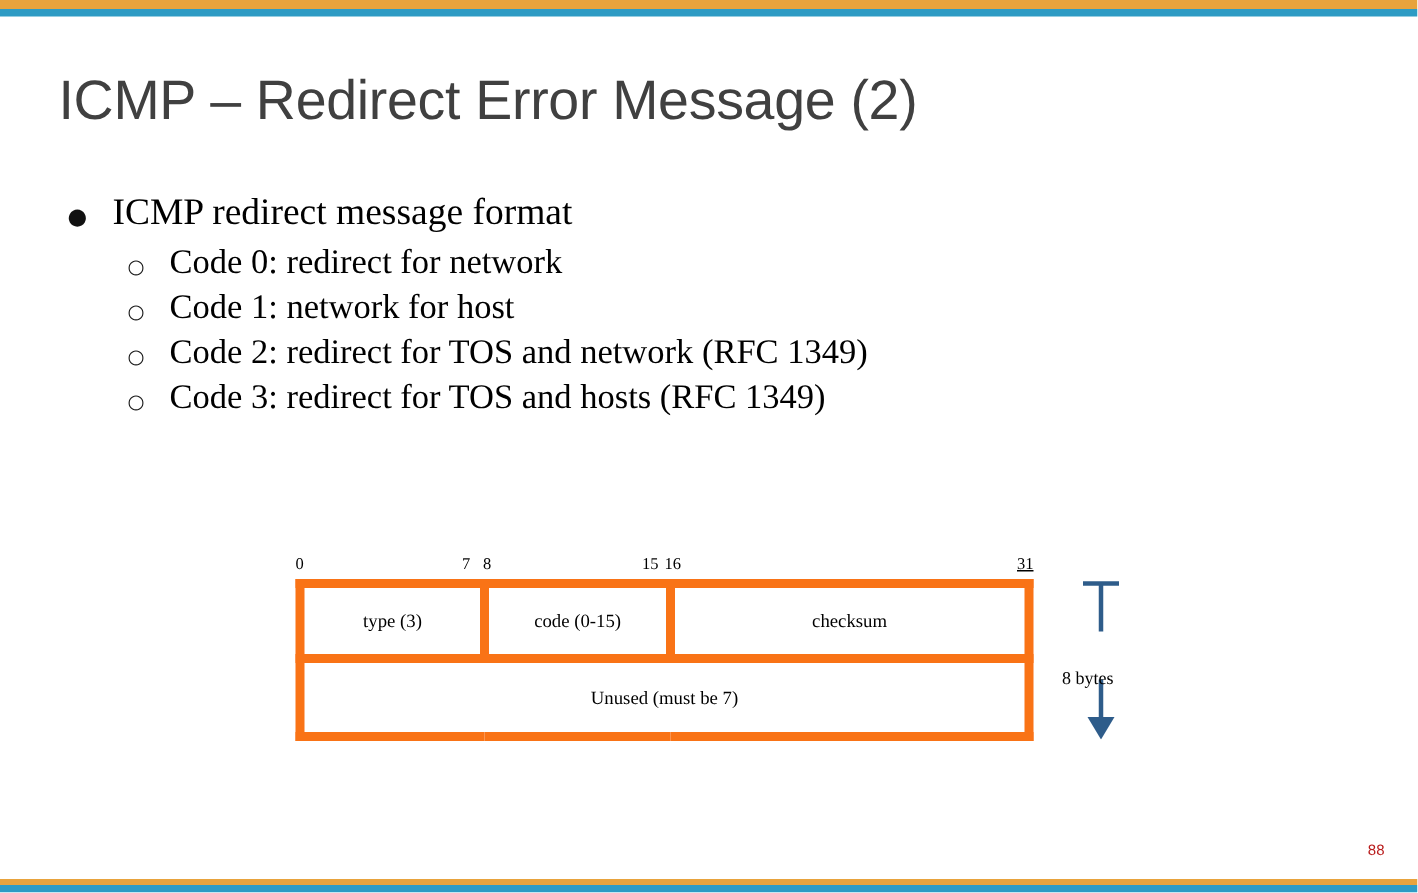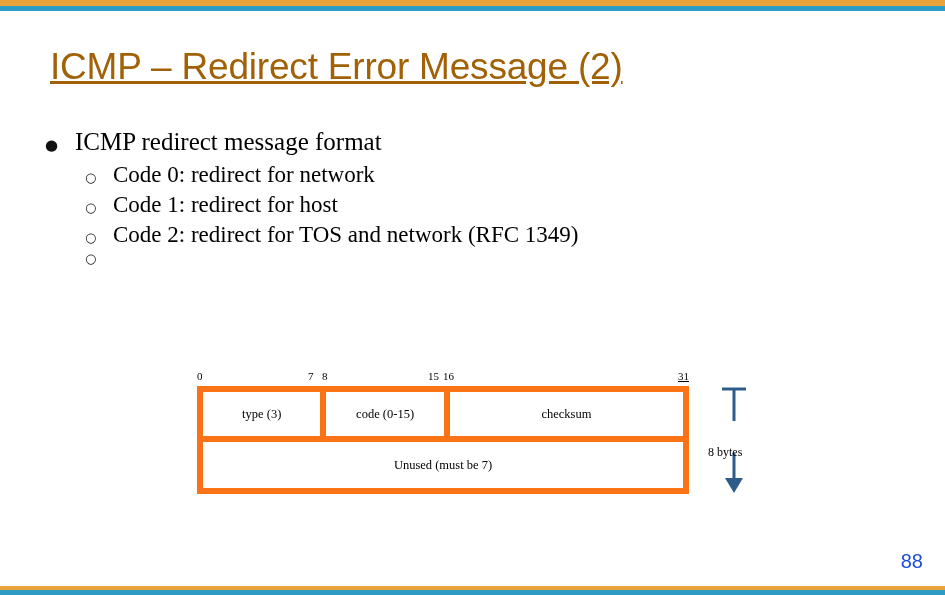--- a/index.html
+++ b/index.html
@@ -38,28 +38,27 @@
   .bottom-bar-blue {
     position: absolute;
     left: 0; bottom: 0;
     width: 945px; height: 5px;
     background: #2E9BC4;
   }
 
   
   .slide-title {
     position: absolute;
-    left: 50px;
+    left: 39px;
     top: 46px;
     font-size: 37px;
-    color: #a16207;
+    color: #404040;
     font-family: "Liberation Sans", sans-serif;
     letter-spacing: -0.2px;
     white-space: nowrap;
-    text-decoration: underline;
   }
 
   
   .bullets {
     position: absolute;
     left: 45px;
     top: 128px;
     width: 860px;
     font-family: "Liberation Serif", serif;
     color: #000000;
@@ -155,22 +154,22 @@
     font-family: "Liberation Serif", serif;
     color: #000000;
     white-space: nowrap;
   }
 
   
   .page-number {
     position: absolute;
     right: 22px;
     bottom: 22px;
-    font-size: 20px;
-    color: #1d4ed8;
+    font-size: 10px;
+    color: #b91c1c;
     font-family: "Liberation Sans", sans-serif;
     margin-left: 39px;
   }
 </style>
 </head>
 <body>
 
 <div class="top-bar-orange"></div>
 <div class="top-bar-blue"></div>
 
@@ -183,30 +182,31 @@
     <span>ICMP redirect message format</span>
   </div>
 
   <div class="bullet-l2">
     <span class="marker">○</span>
     <span>Code 0: redirect for network</span>
   </div>
 
   <div class="bullet-l2">
     <span class="marker">○</span>
-    <span>Code 1: redirect for host</span>
+    <span>Code 1: network for host</span>
   </div>
 
   <div class="bullet-l2">
     <span class="marker">○</span>
     <span>Code 2: redirect for TOS and network (RFC 1349)</span>
   </div>
 
   <div class="bullet-l2">
     <span class="marker">○</span>
+    <span>Code 3: redirect for TOS and hosts (RFC 1349)</span>
   </div>
 
 </div>
 
 <div class="diagram">
   <div class="bit-scale">
     <span class="bit-0">0</span>
     <span class="bit-7">7</span>
     <span class="bit-8">8</span>
     <span class="bit-15">15</span>

